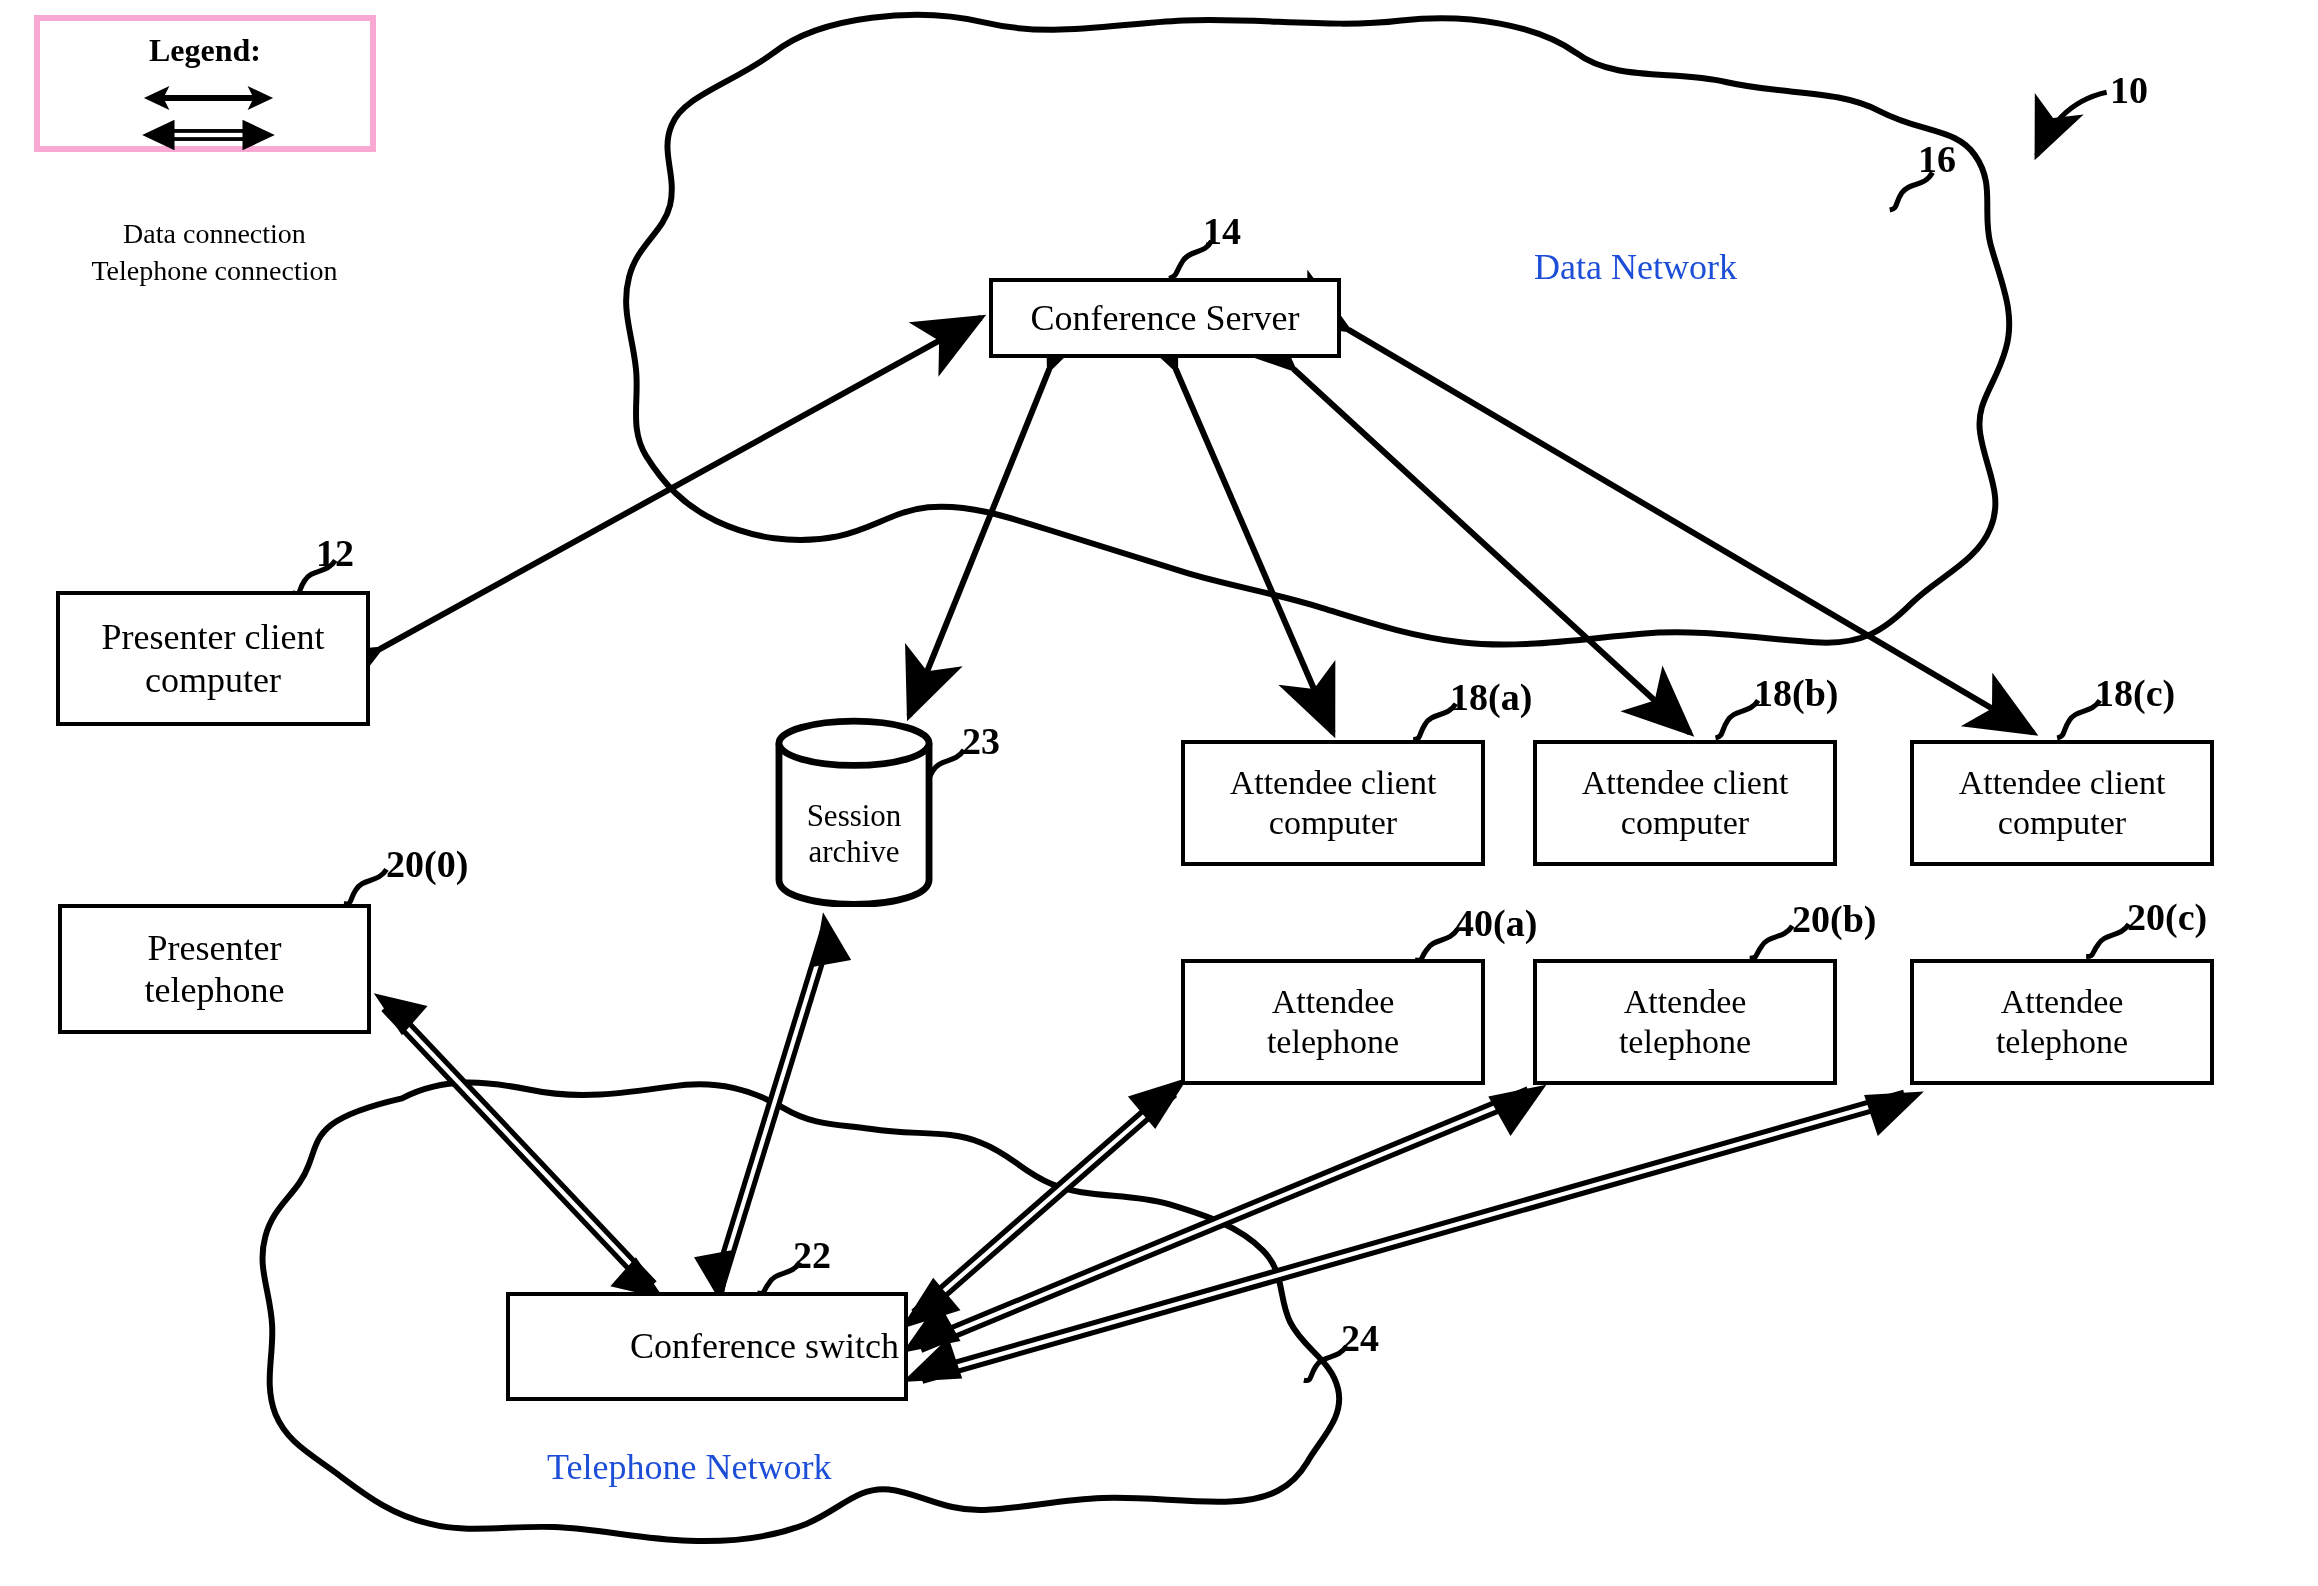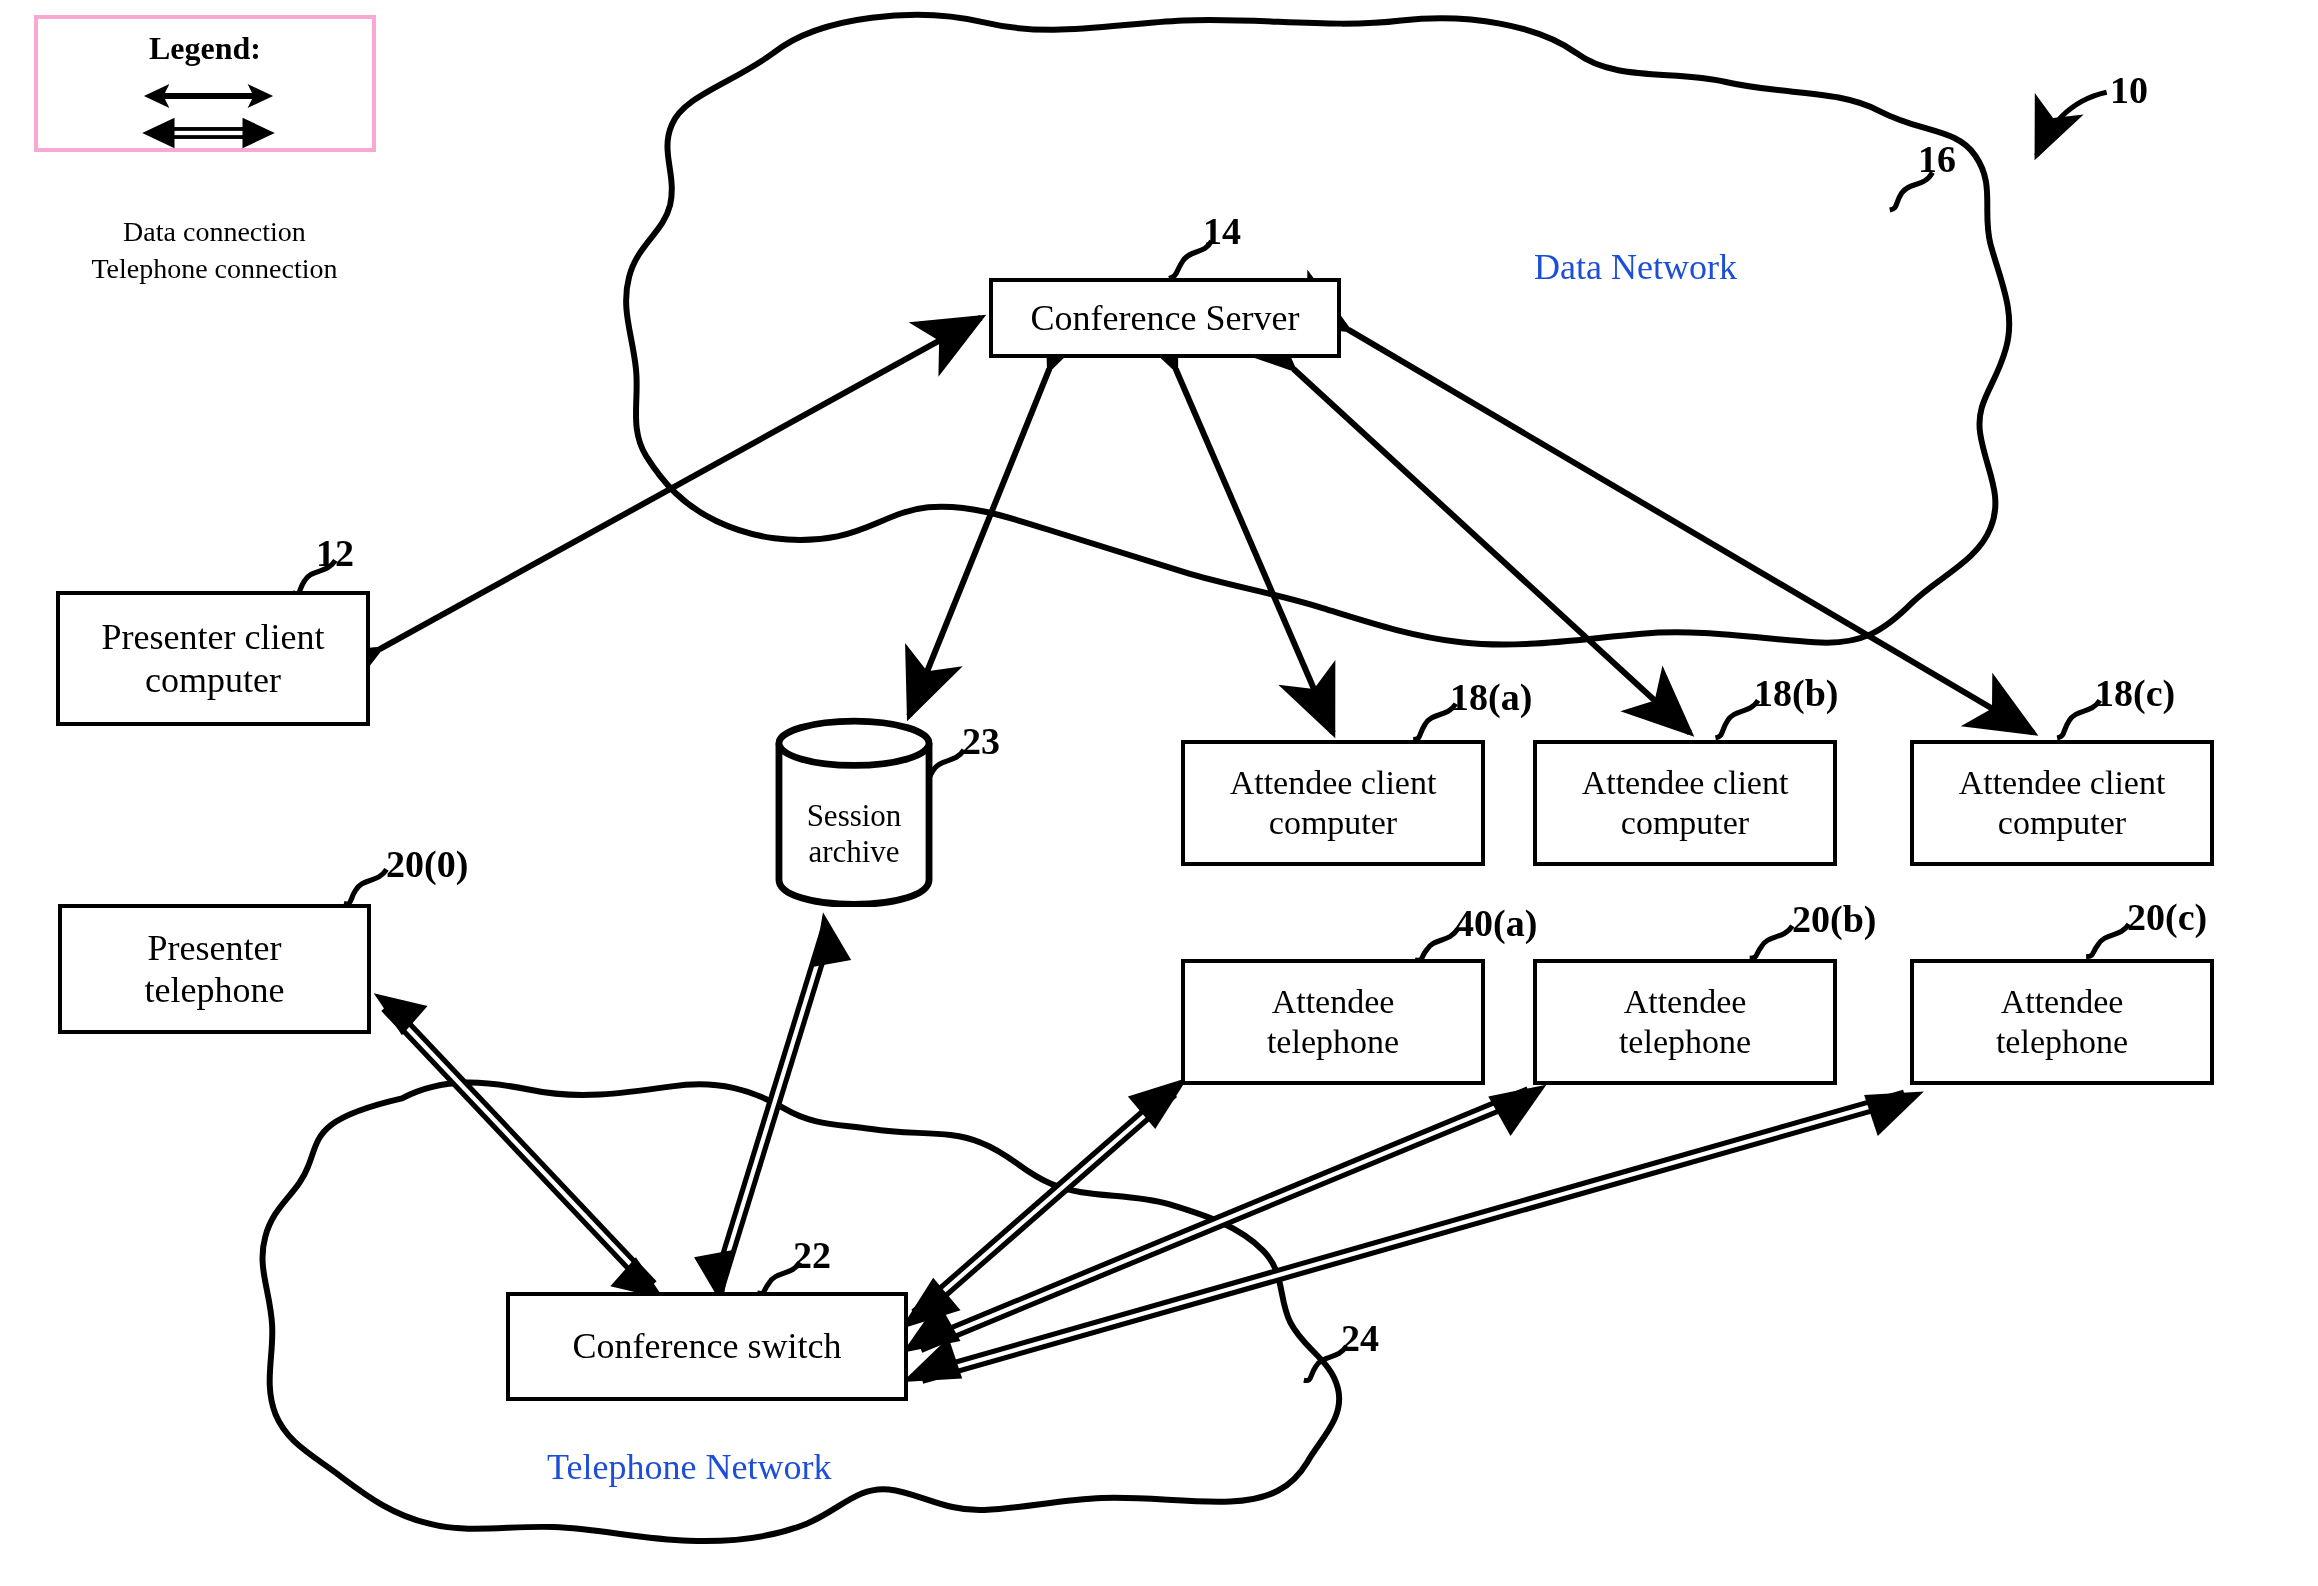--- a/index.html
+++ b/index.html
@@ -5,21 +5,21 @@
 <style>
   html,body{margin:0;padding:0;background:#fff;}
   body{font-family:"Liberation Serif","DejaVu Serif",serif;}
   #stage{position:relative;width:2319px;height:1586px;background:#ffffff;overflow:hidden;}
   #stage svg.layer{position:absolute;left:0;top:0;width:2319px;height:1586px;}
   .node{position:absolute;border:4.3px solid #000;background:#fff;display:flex;align-items:center;
         justify-content:center;text-align:center;line-height:1.18;color:#000;box-sizing:border-box;}
   .node span{display:block;padding:0 5.1px;}
   .reflabel{position:absolute;font-weight:bold;color:#000;white-space:nowrap;}
   .netlabel{position:absolute;color:#1d4ed8;white-space:nowrap;text-align:right;}
-  #legend{position:absolute;left:34px;top:15.4px;width:342px;height:137px;border:4px solid #f9a8d4;
+  #legend{position:absolute;left:34px;top:15.4px;width:342px;height:137px;border:6px solid #f9a8d4;
           background:#fff;box-sizing:border-box;}
   #legend .ltitle{position:absolute;left:0;right:0;top:10.3px;text-align:center;font-weight:bold;font-size:32px;}
   #legend .lrow{position:absolute;left:15.4px;right:8.5px;height:39px;display:flex;align-items:center;flex-direction:column;}
   #legend .lrow .lsym{width:137px;height:34px;flex:0 0 137px;}
   #legend .lrow .ltxt{font-size:28px;padding-left:12px;white-space:nowrap;}
   .cyl{position:absolute;}
   .cyl .cyltext{position:absolute;left:0;right:0;top:82px;text-align:center;font-size:31px;line-height:1.15;}
 </style>
 </head>
 <body>
@@ -216,18 +216,18 @@
   <div class="node" style="left:1181px;top:959px;width:304px;height:126px;font-size:34px;">
     <span>Attendee<br>telephone</span>
   </div>
   <div class="node" style="left:1533px;top:959px;width:304px;height:126px;font-size:34px;">
     <span>Attendee<br>telephone</span>
   </div>
   <div class="node" style="left:1910px;top:959px;width:304px;height:126px;font-size:34px;">
     <span>Attendee<br>telephone</span>
   </div>
 
-  <div class="node" style="left:506px;top:1292px;width:402px;height:109px;font-size:36px;">
+  <div class="node" style="left:506px;top:1292px;width:402px;height:109px;font-size:36px;justify-content:flex-end;">
     <span>Conference switch</span>
   </div>
 
 </div>
 
 
 </body></html>

